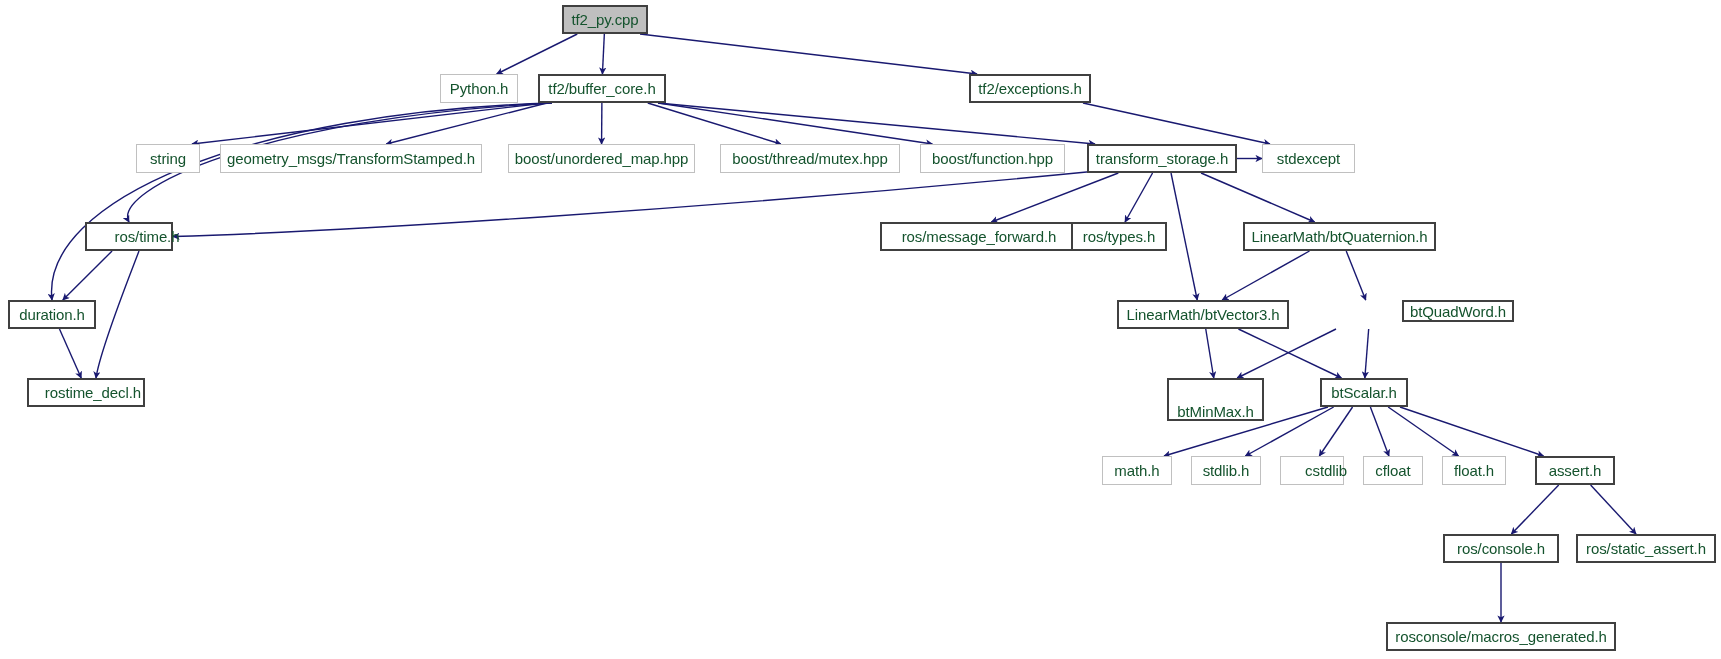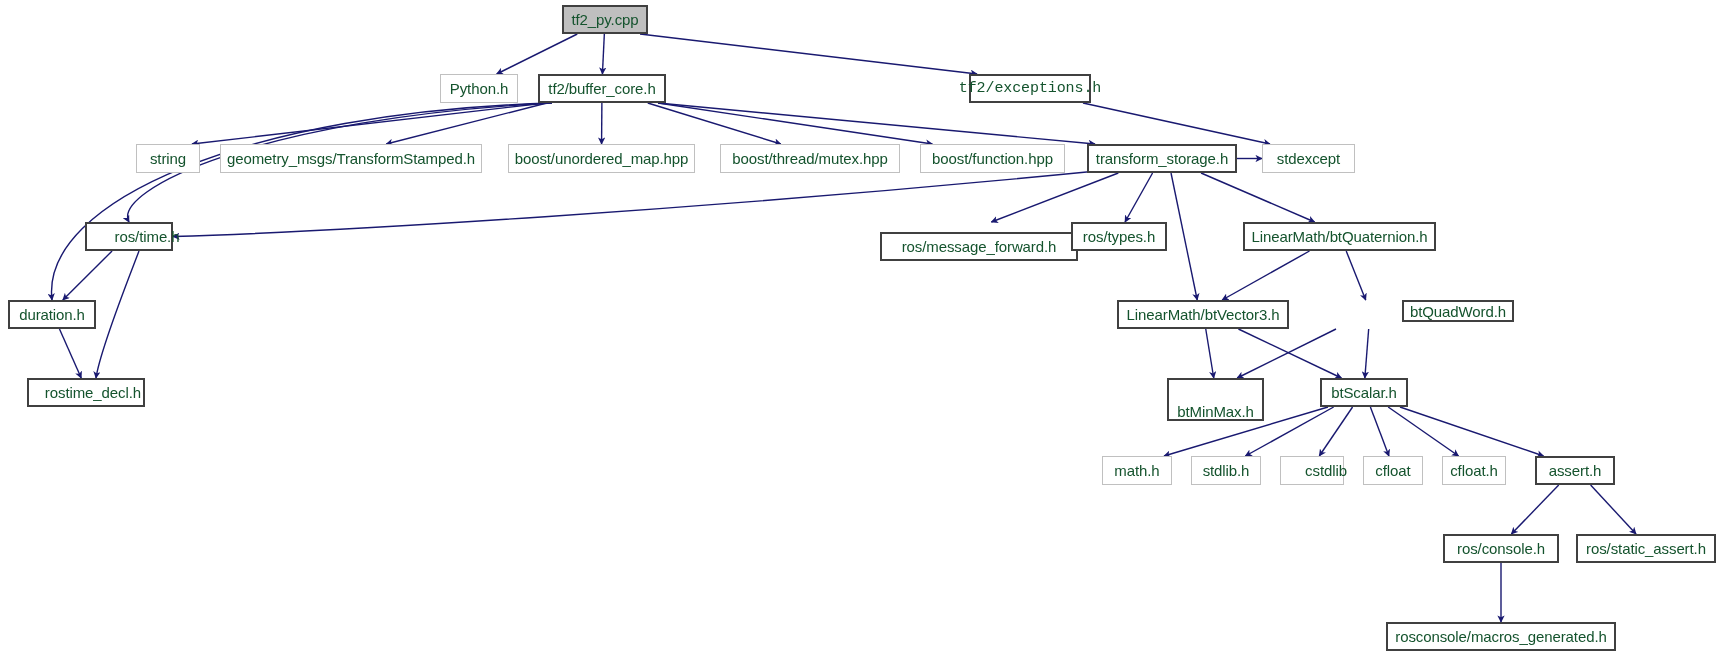--- a/index.html
+++ b/index.html
@@ -104,21 +104,21 @@
   <div id="nodes-group">
       <div class="node root" style="left: 562px; top: 5px; width: 86px; height: 29px;">
         <span class="node-label">tf2_py.cpp</span>
       </div>
       <div class="node" style="left: 440px; top: 74px; width: 78px; height: 29px;">
         <span class="node-label">Python.h</span>
       </div>
       <div class="node strong" style="left: 538px; top: 74px; width: 128px; height: 29px;">
         <span class="node-label">tf2/buffer_core.h</span>
       </div>
-      <div class="node strong" style="left: 969px; top: 74px; width: 122px; height: 29px; font-family: Liberation Mono, monospace;">
+      <div class="node strong" style="left: 969px; top: 74px; width: 122px; height: 29px;">
         <span class="node-label">tf2/exceptions.h</span>
       </div>
       <div class="node" style="left: 136px; top: 144px; width: 64px; height: 29px;">
         <span class="node-label">string</span>
       </div>
       <div class="node" style="left: 220px; top: 144px; width: 262px; height: 29px;">
         <span class="node-label">geometry_msgs/TransformStamped.h</span>
       </div>
       <div class="node" style="left: 508px; top: 144px; width: 187px; height: 29px;">
         <span class="node-label">boost/unordered_map.hpp</span>
@@ -131,21 +131,21 @@
       </div>
       <div class="node strong" style="left: 1087px; top: 144px; width: 150px; height: 29px;">
         <span class="node-label">transform_storage.h</span>
       </div>
       <div class="node" style="left: 1262px; top: 144px; width: 93px; height: 29px;">
         <span class="node-label">stdexcept</span>
       </div>
       <div class="node strong" style="left: 85px; top: 222px; width: 88px; height: 29px; padding-left: 36px;">
         <span class="node-label">ros/time.h</span>
       </div>
-      <div class="node strong" style="left: 880px; top: 232px; width: 198px; height: 29px;">
+      <div class="node strong" style="left: 880px; top: 222px; width: 198px; height: 29px;">
         <span class="node-label">ros/message_forward.h</span>
       </div>
       <div class="node strong" style="left: 1071px; top: 222px; width: 96px; height: 29px;">
         <span class="node-label">ros/types.h</span>
       </div>
       <div class="node strong" style="left: 1243px; top: 222px; width: 193px; height: 29px;">
         <span class="node-label">LinearMath/btQuaternion.h</span>
       </div>
       <div class="node strong" style="left: 8px; top: 300px; width: 88px; height: 29px;">
         <span class="node-label">duration.h</span>
@@ -171,21 +171,21 @@
       <div class="node" style="left: 1191px; top: 456px; width: 70px; height: 29px;">
         <span class="node-label">stdlib.h</span>
       </div>
       <div class="node" style="left: 1280px; top: 456px; width: 64px; height: 29px; padding-left: 28px;">
         <span class="node-label">cstdlib</span>
       </div>
       <div class="node" style="left: 1363px; top: 456px; width: 60px; height: 29px;">
         <span class="node-label">cfloat</span>
       </div>
       <div class="node" style="left: 1442px; top: 456px; width: 64px; height: 29px;">
-        <span class="node-label">cfloat.h</span>
+        <span class="node-label">float.h</span>
       </div>
       <div class="node strong" style="left: 1535px; top: 456px; width: 80px; height: 29px;">
         <span class="node-label">assert.h</span>
       </div>
       <div class="node strong" style="left: 1443px; top: 534px; width: 116px; height: 29px;">
         <span class="node-label">ros/console.h</span>
       </div>
       <div class="node strong" style="left: 1576px; top: 534px; width: 140px; height: 29px;">
         <span class="node-label">ros/static_assert.h</span>
       </div>

